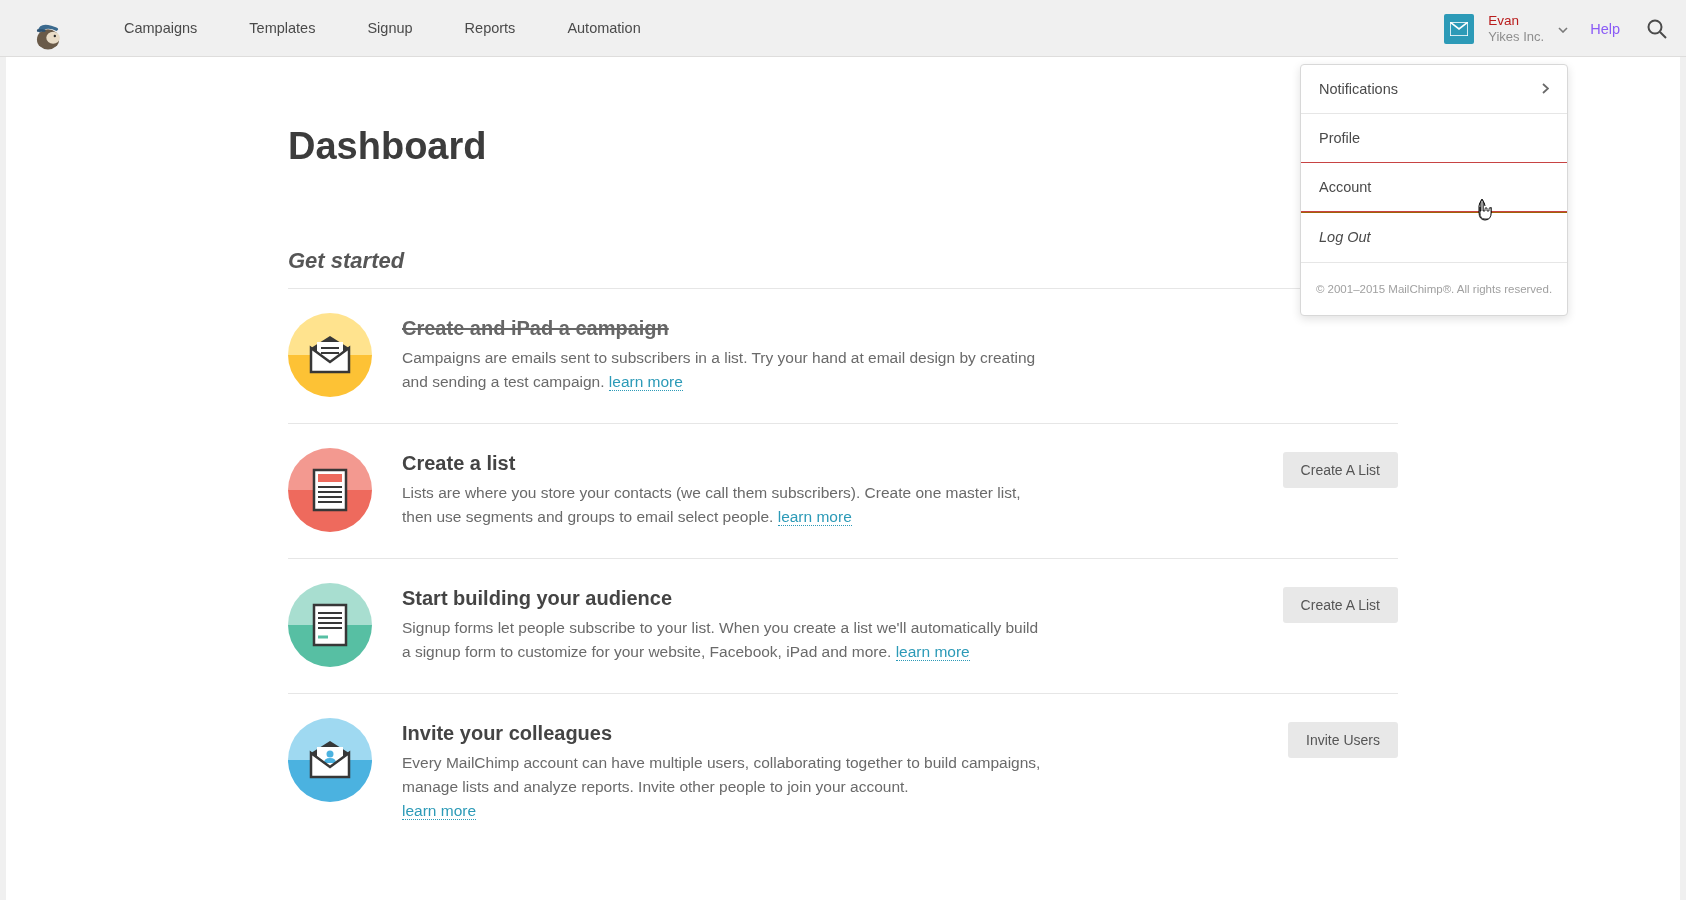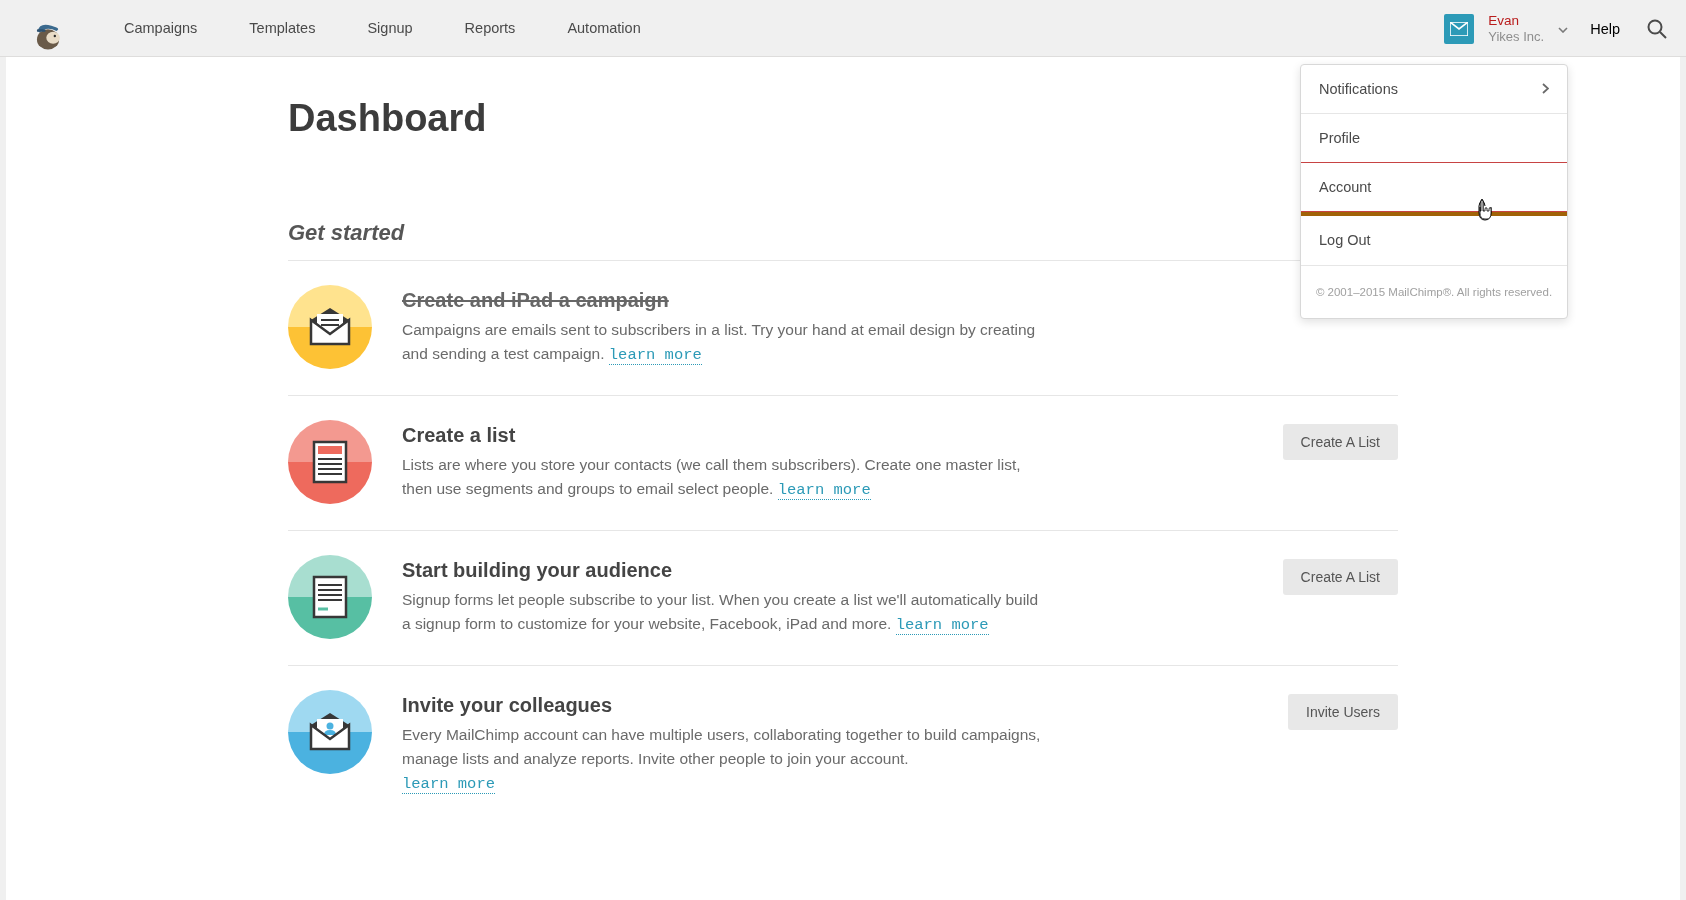--- a/index.html
+++ b/index.html
@@ -66,28 +66,28 @@
     line-height: 1.2;
   }
   .user-name { font-size: 13.5px; color: #b91c1c; font-weight: 500;}
   .user-org  { font-size: 13px; color: #8e8e8e; }
   .chevron-down {
     margin: 0 22px 0 14px;
     color: #8a8a8a;
     font-size: 11px;
     cursor: pointer;
   }
-  .help-link { font-size: 14.5px; color:#000000; margin-right: 26px; cursor:pointer;}
+  .help-link { font-size: 14.5px; color:#8b5cf6; margin-right: 26px; cursor:pointer;}
   .search-icon { cursor:pointer; width:22px; height:22px; }
 
   .page {
     background: #ffffff;
     margin: 0 6px;
     min-height: 843px;
-    padding-top: 40px;
+    padding-top: 68px;
     position: relative;
     z-index: 1;
   }
   .container {
     width: 1110px;
     margin: 0 auto;
   }
   .dash-header {
     display: flex;
     justify-content: space-between;
@@ -151,21 +151,20 @@
   .card-desc {
     font-size: 15.5px;
     color: #6a6a6a;
     line-height: 1.55;
     max-width: 640px;
   }
   .learn-more {
     color: #2c9ab7;
     border-bottom: 1px dotted #2c9ab7;
     cursor: pointer;
-    font-family: Liberation Mono, monospace;
   }
   .card-action {
     width: 180px;
     display: flex;
     justify-content: flex-end;
     padding-top: 4px;
   }
   .action-btn {
     background: #e8e8e8;
     border: none;
@@ -199,21 +198,21 @@
     display: flex;
     align-items: flex-start;
     justify-content: space-between;
     padding: 16px 18px;
     font-size: 14.5px;
     color: #4a4a4a;
     cursor: pointer;
     border-bottom: 1px solid transparent;
   }
   .dd-sep { border-bottom: 1px solid #e6e6e6 !important; }
-  .dd-sep-top { border-top: 5px solid #a16207; }
+  .dd-sep-top { border-top: 2px solid #a16207; font-style: italic; }
   .dd-item.highlight {
     border: 1px solid #c74343;
     margin: -1px;
     position: relative;
     z-index: 2;
   }
   .dd-footer {
     font-size: 11.5px;
     color: #a0a0a0;
     text-align: center;

